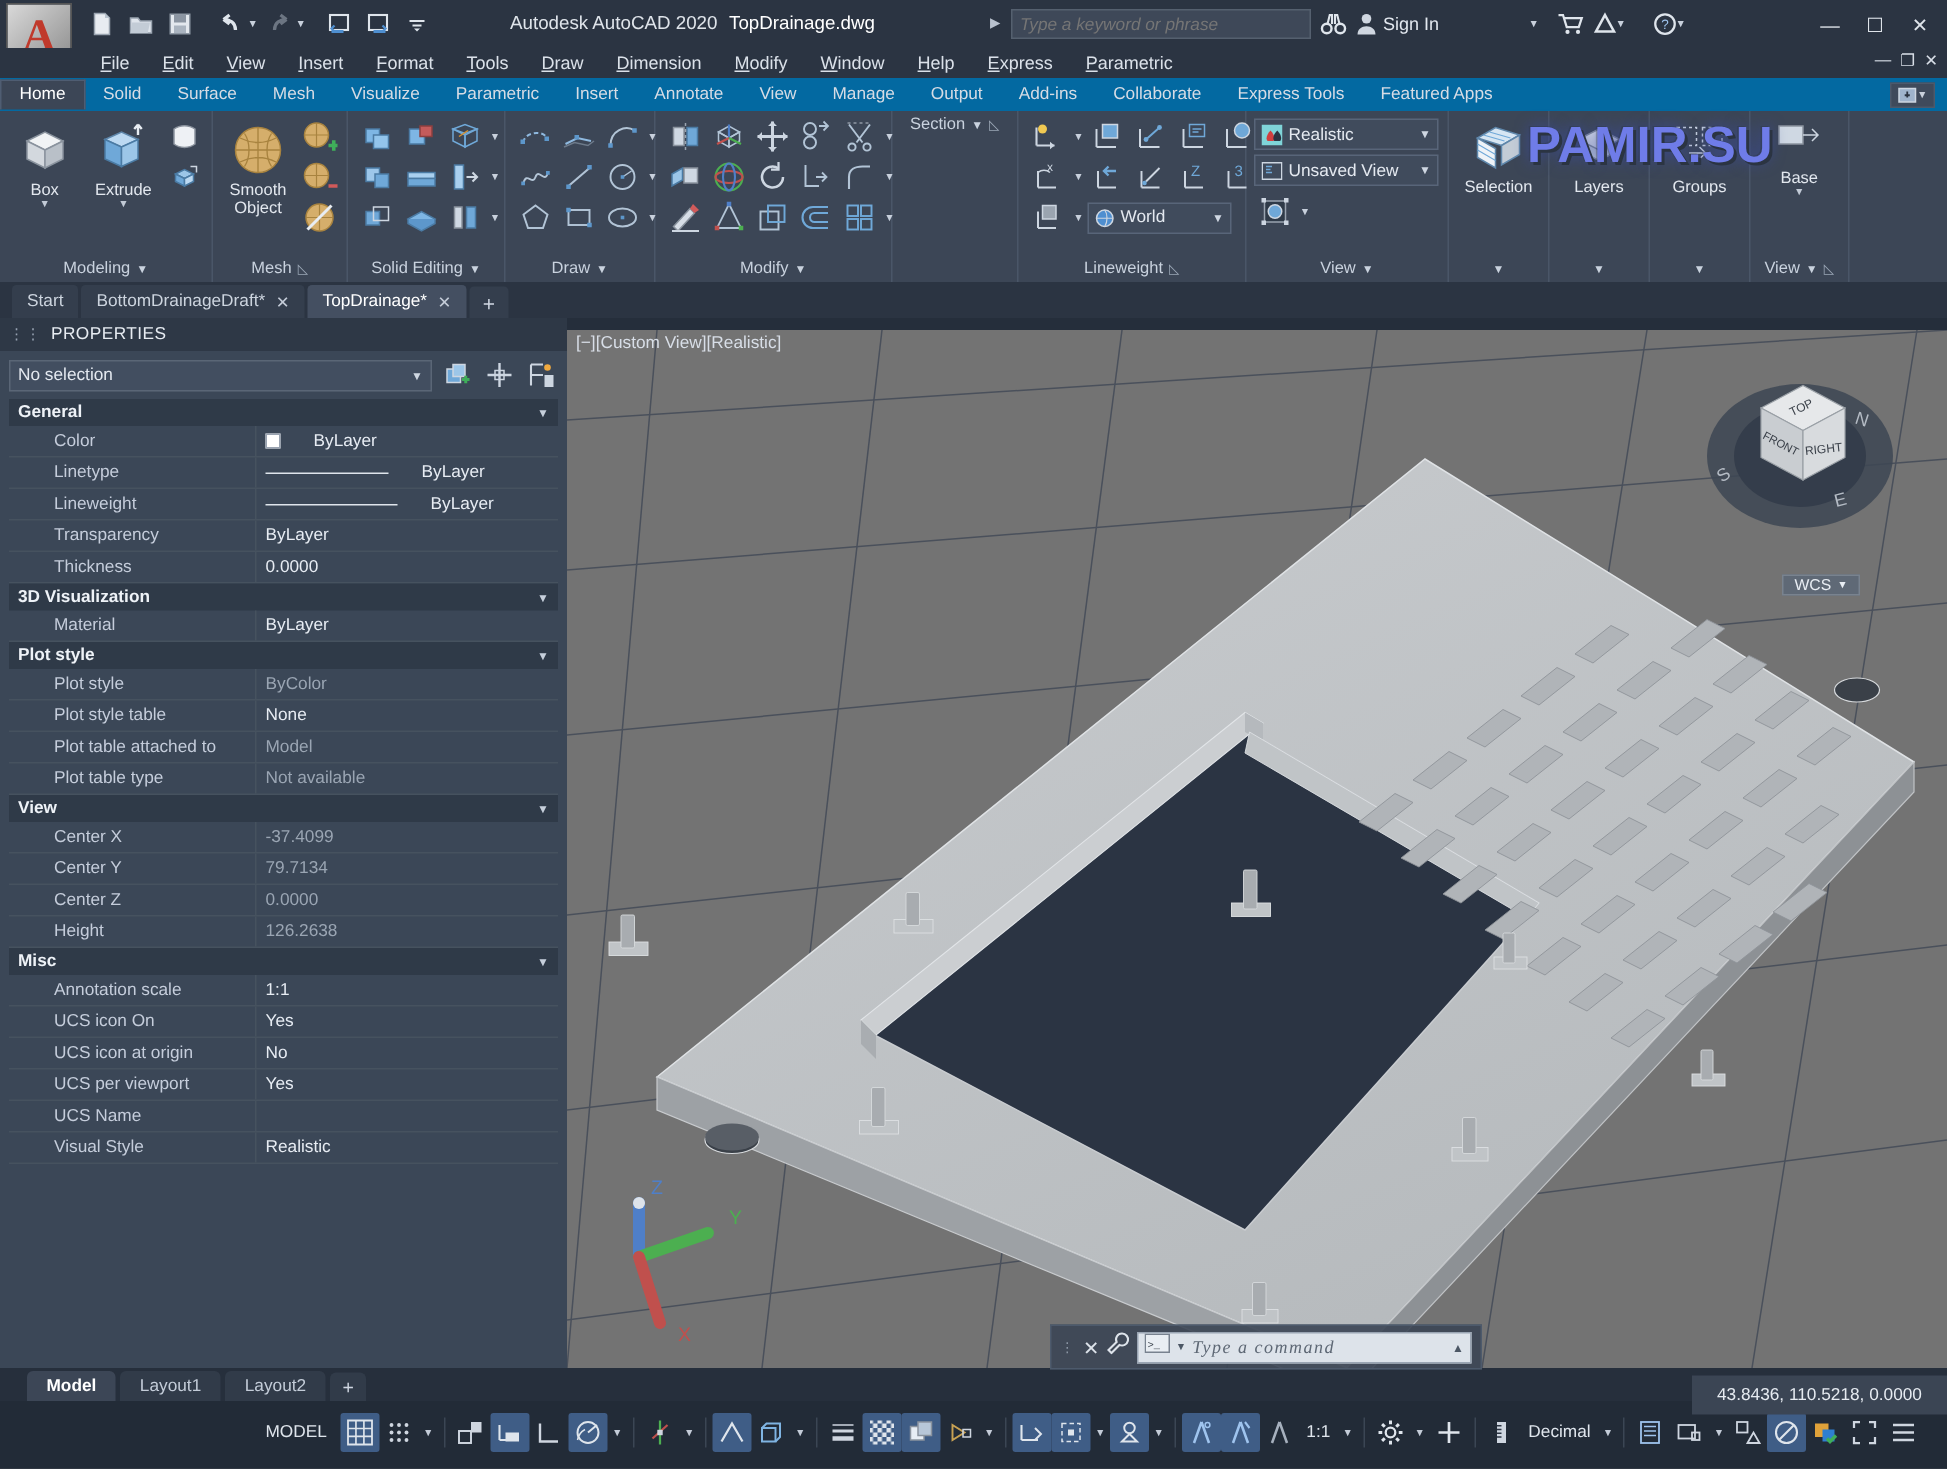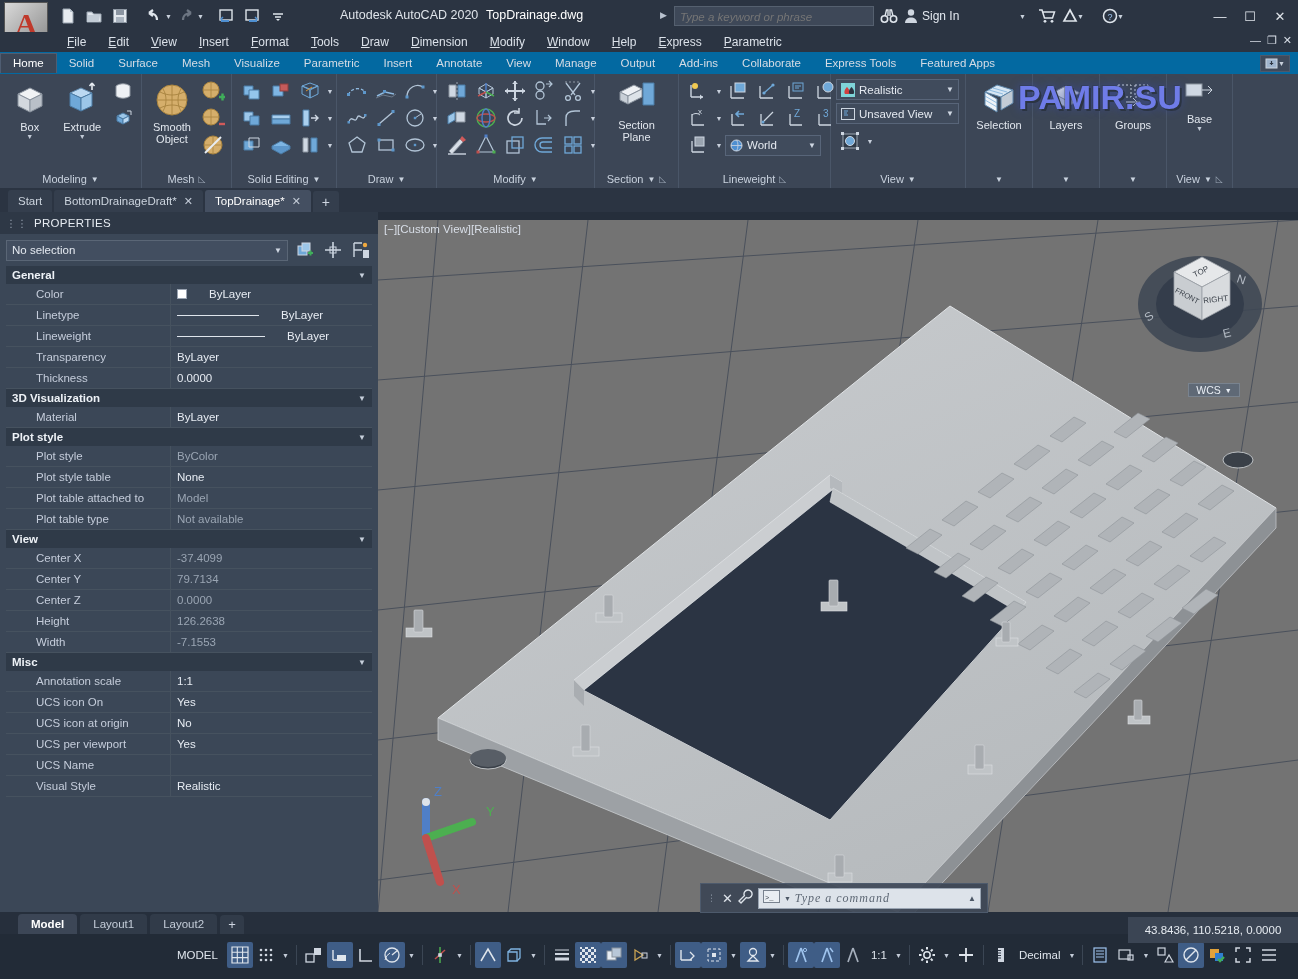--- a/index.html
+++ b/index.html
@@ -703,31 +703,20 @@
           </div>
         </div>
       </div>
       <div class="panelftr">
         <span>Modify</span>
           <span class="dn">▼</span>
       </div>
     </div>
 
     <div class="panel" style="width:84px;">
-      <div class="panelbody" style="justify-content:center;">
-        <div class="bigbtn" style="width:64px;">
-          <svg width="42" height="38" viewBox="0 0 42 38">
-              <path d="M4 12l14-7 8 4-14 7z" fill="#eef1f5" stroke="#8a939e"></path>
-              <path d="M4 12v8l8 4v-8z" fill="#c8cfd7" stroke="#8a939e"></path>
-              <path d="M12 16v8l14-7v-8z" fill="#dde3e9" stroke="#8a939e"></path>
-              <path d="M27 3h11v22H27z" fill="#6fa8d8" stroke="#4b7ba4"></path>
-            </svg>
-          <span class="lbl">Section Plane</span>
-        </div>
-      </div>
       <div class="panelftr">
         <span>Section</span>
           <span class="dn">▼</span>
           <span class="arw">◺</span>
       </div>
     </div>
 
     <div class="panel" style="width:152px;">
       <div class="panelbody" style="flex-direction:column; padding-left:6px;">
         <div class="srow">
@@ -1054,24 +1043,20 @@
           <div class="pkey">Center Y</div>
           <div class="pval dim">79.7134</div>
         </div>
         <div class="prow">
           <div class="pkey">Center Z</div>
           <div class="pval dim">0.0000</div>
         </div>
         <div class="prow">
           <div class="pkey">Height</div>
           <div class="pval dim">126.2638</div>
-        </div>
-        <div class="prow">
-          <div class="pkey">Width</div>
-          <div class="pval dim">-7.1553</div>
         </div>
         <div class="grp">
           <span class="gname">Misc</span>
           <span class="gcar">▼</span>
         </div>
         <div class="prow">
           <div class="pkey">Annotation scale</div>
           <div class="pval">1:1</div>
         </div>
         <div class="prow">

